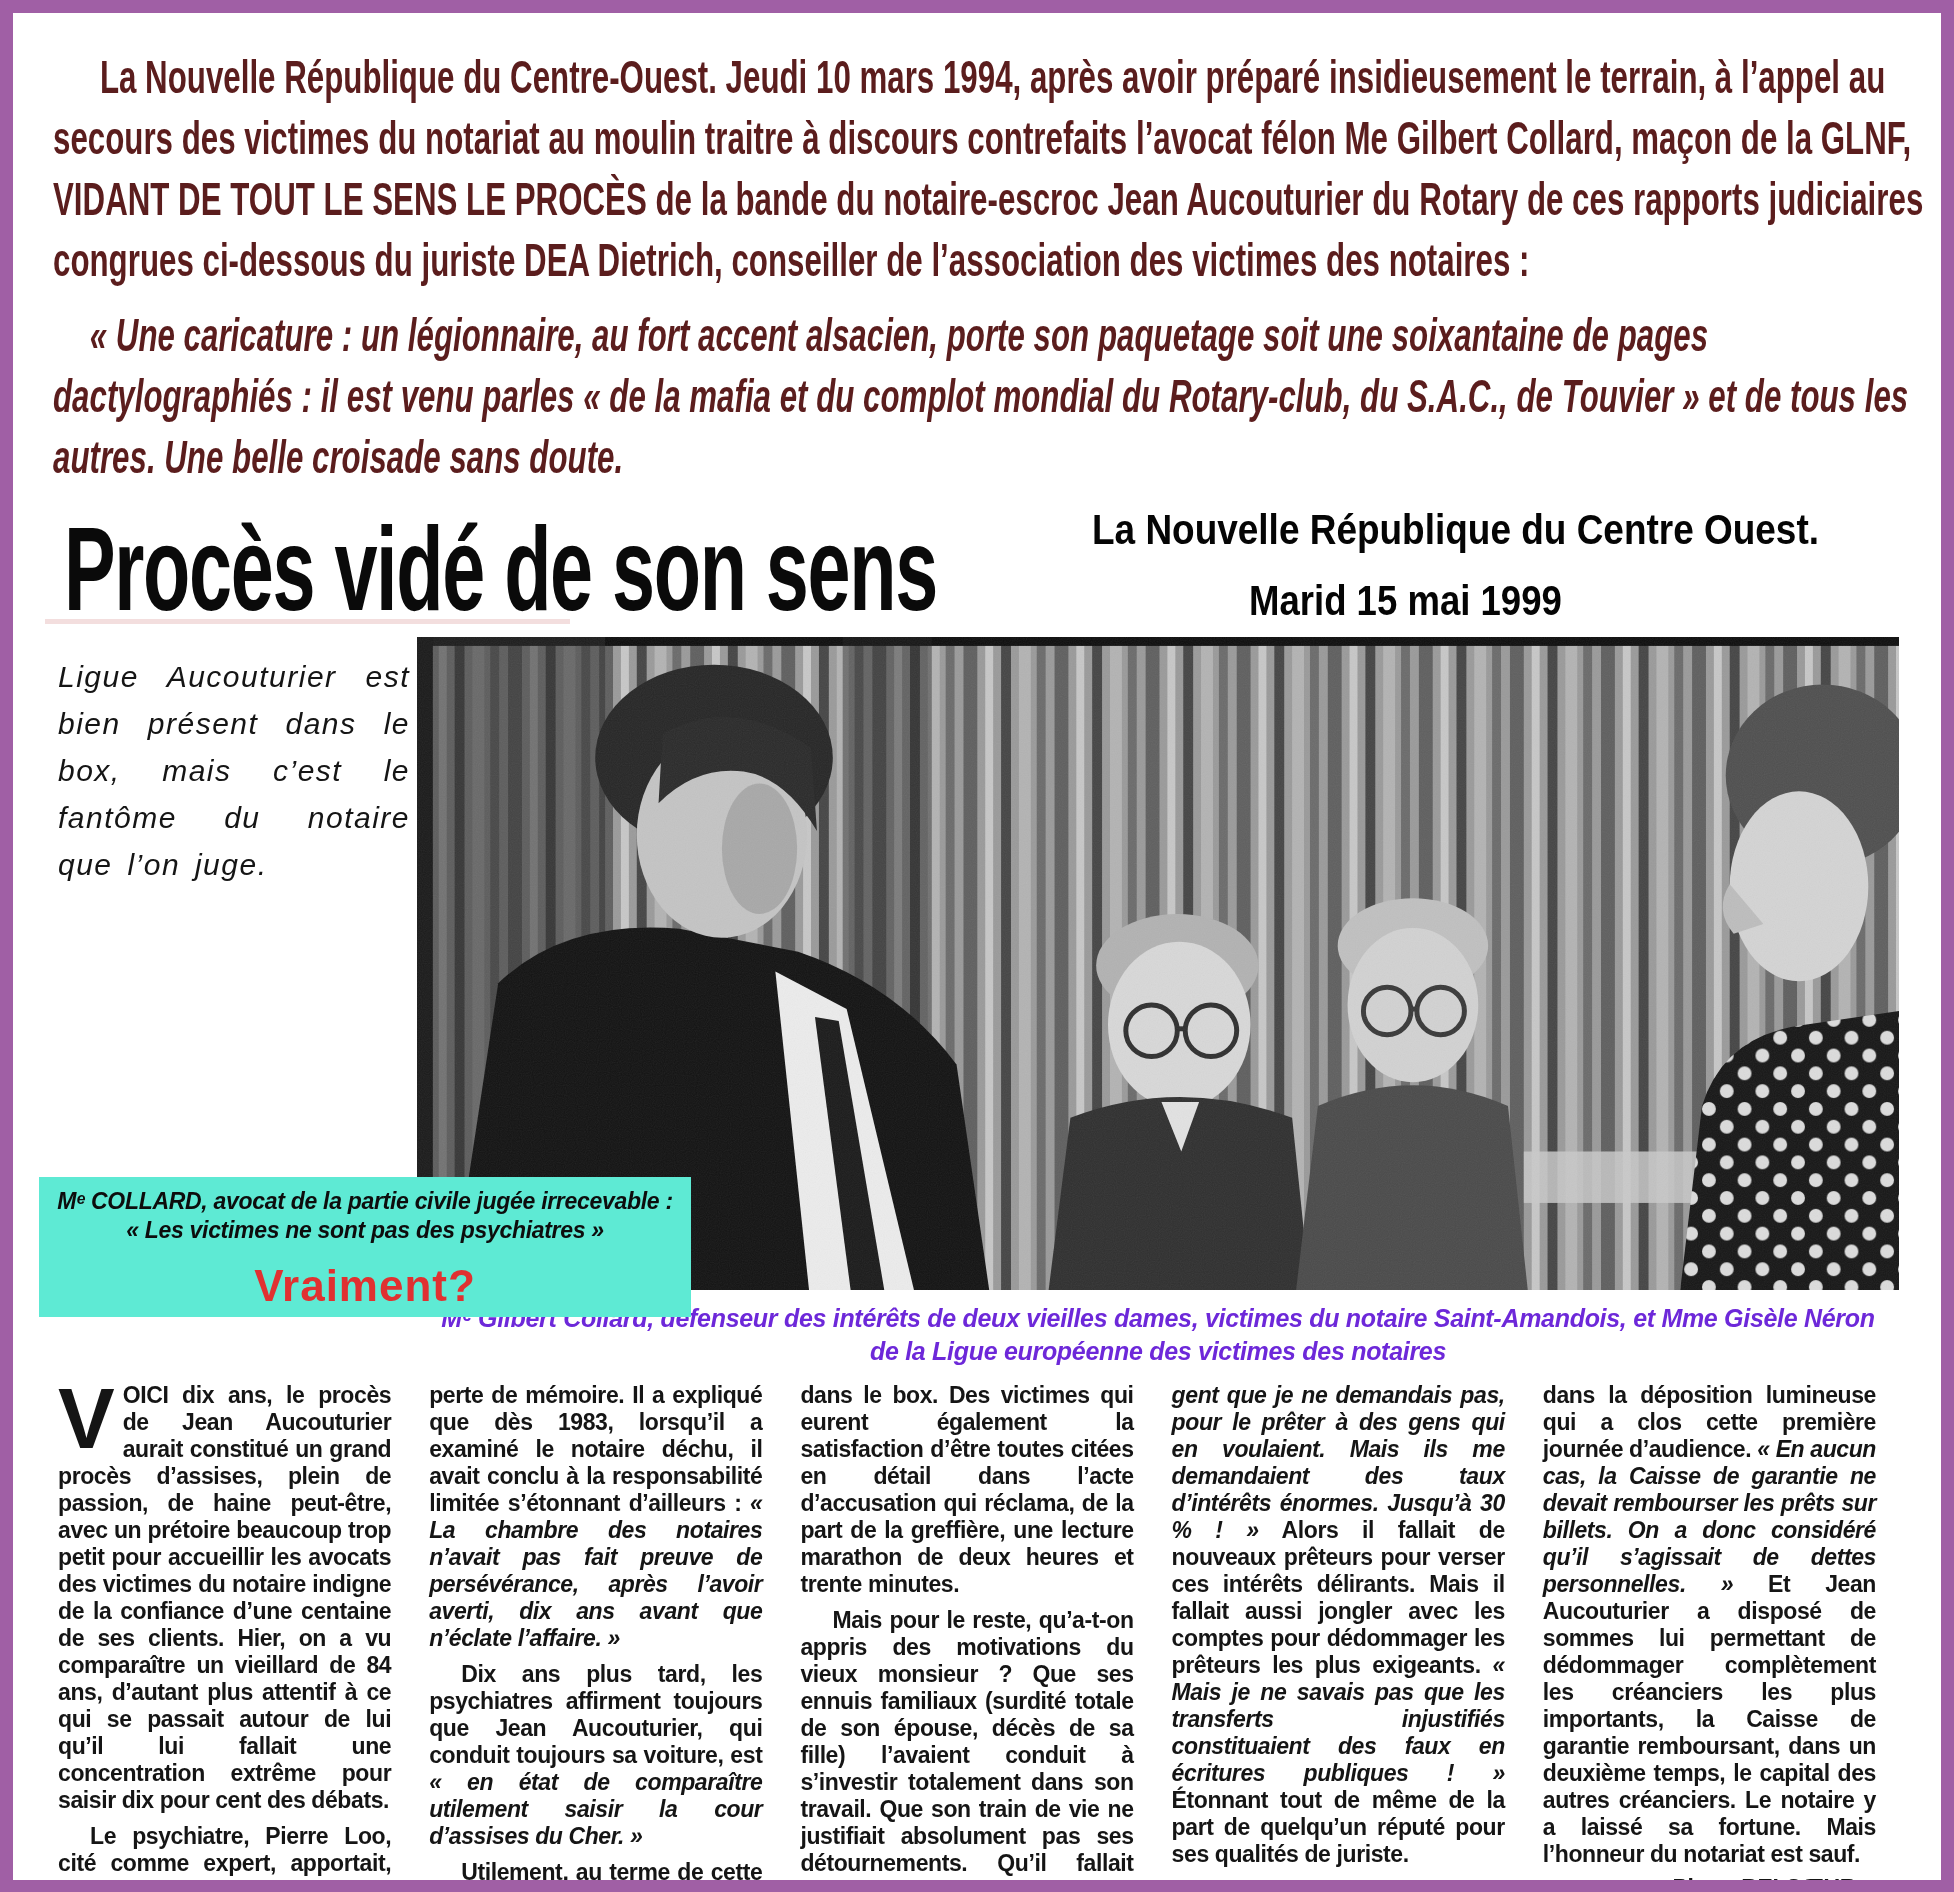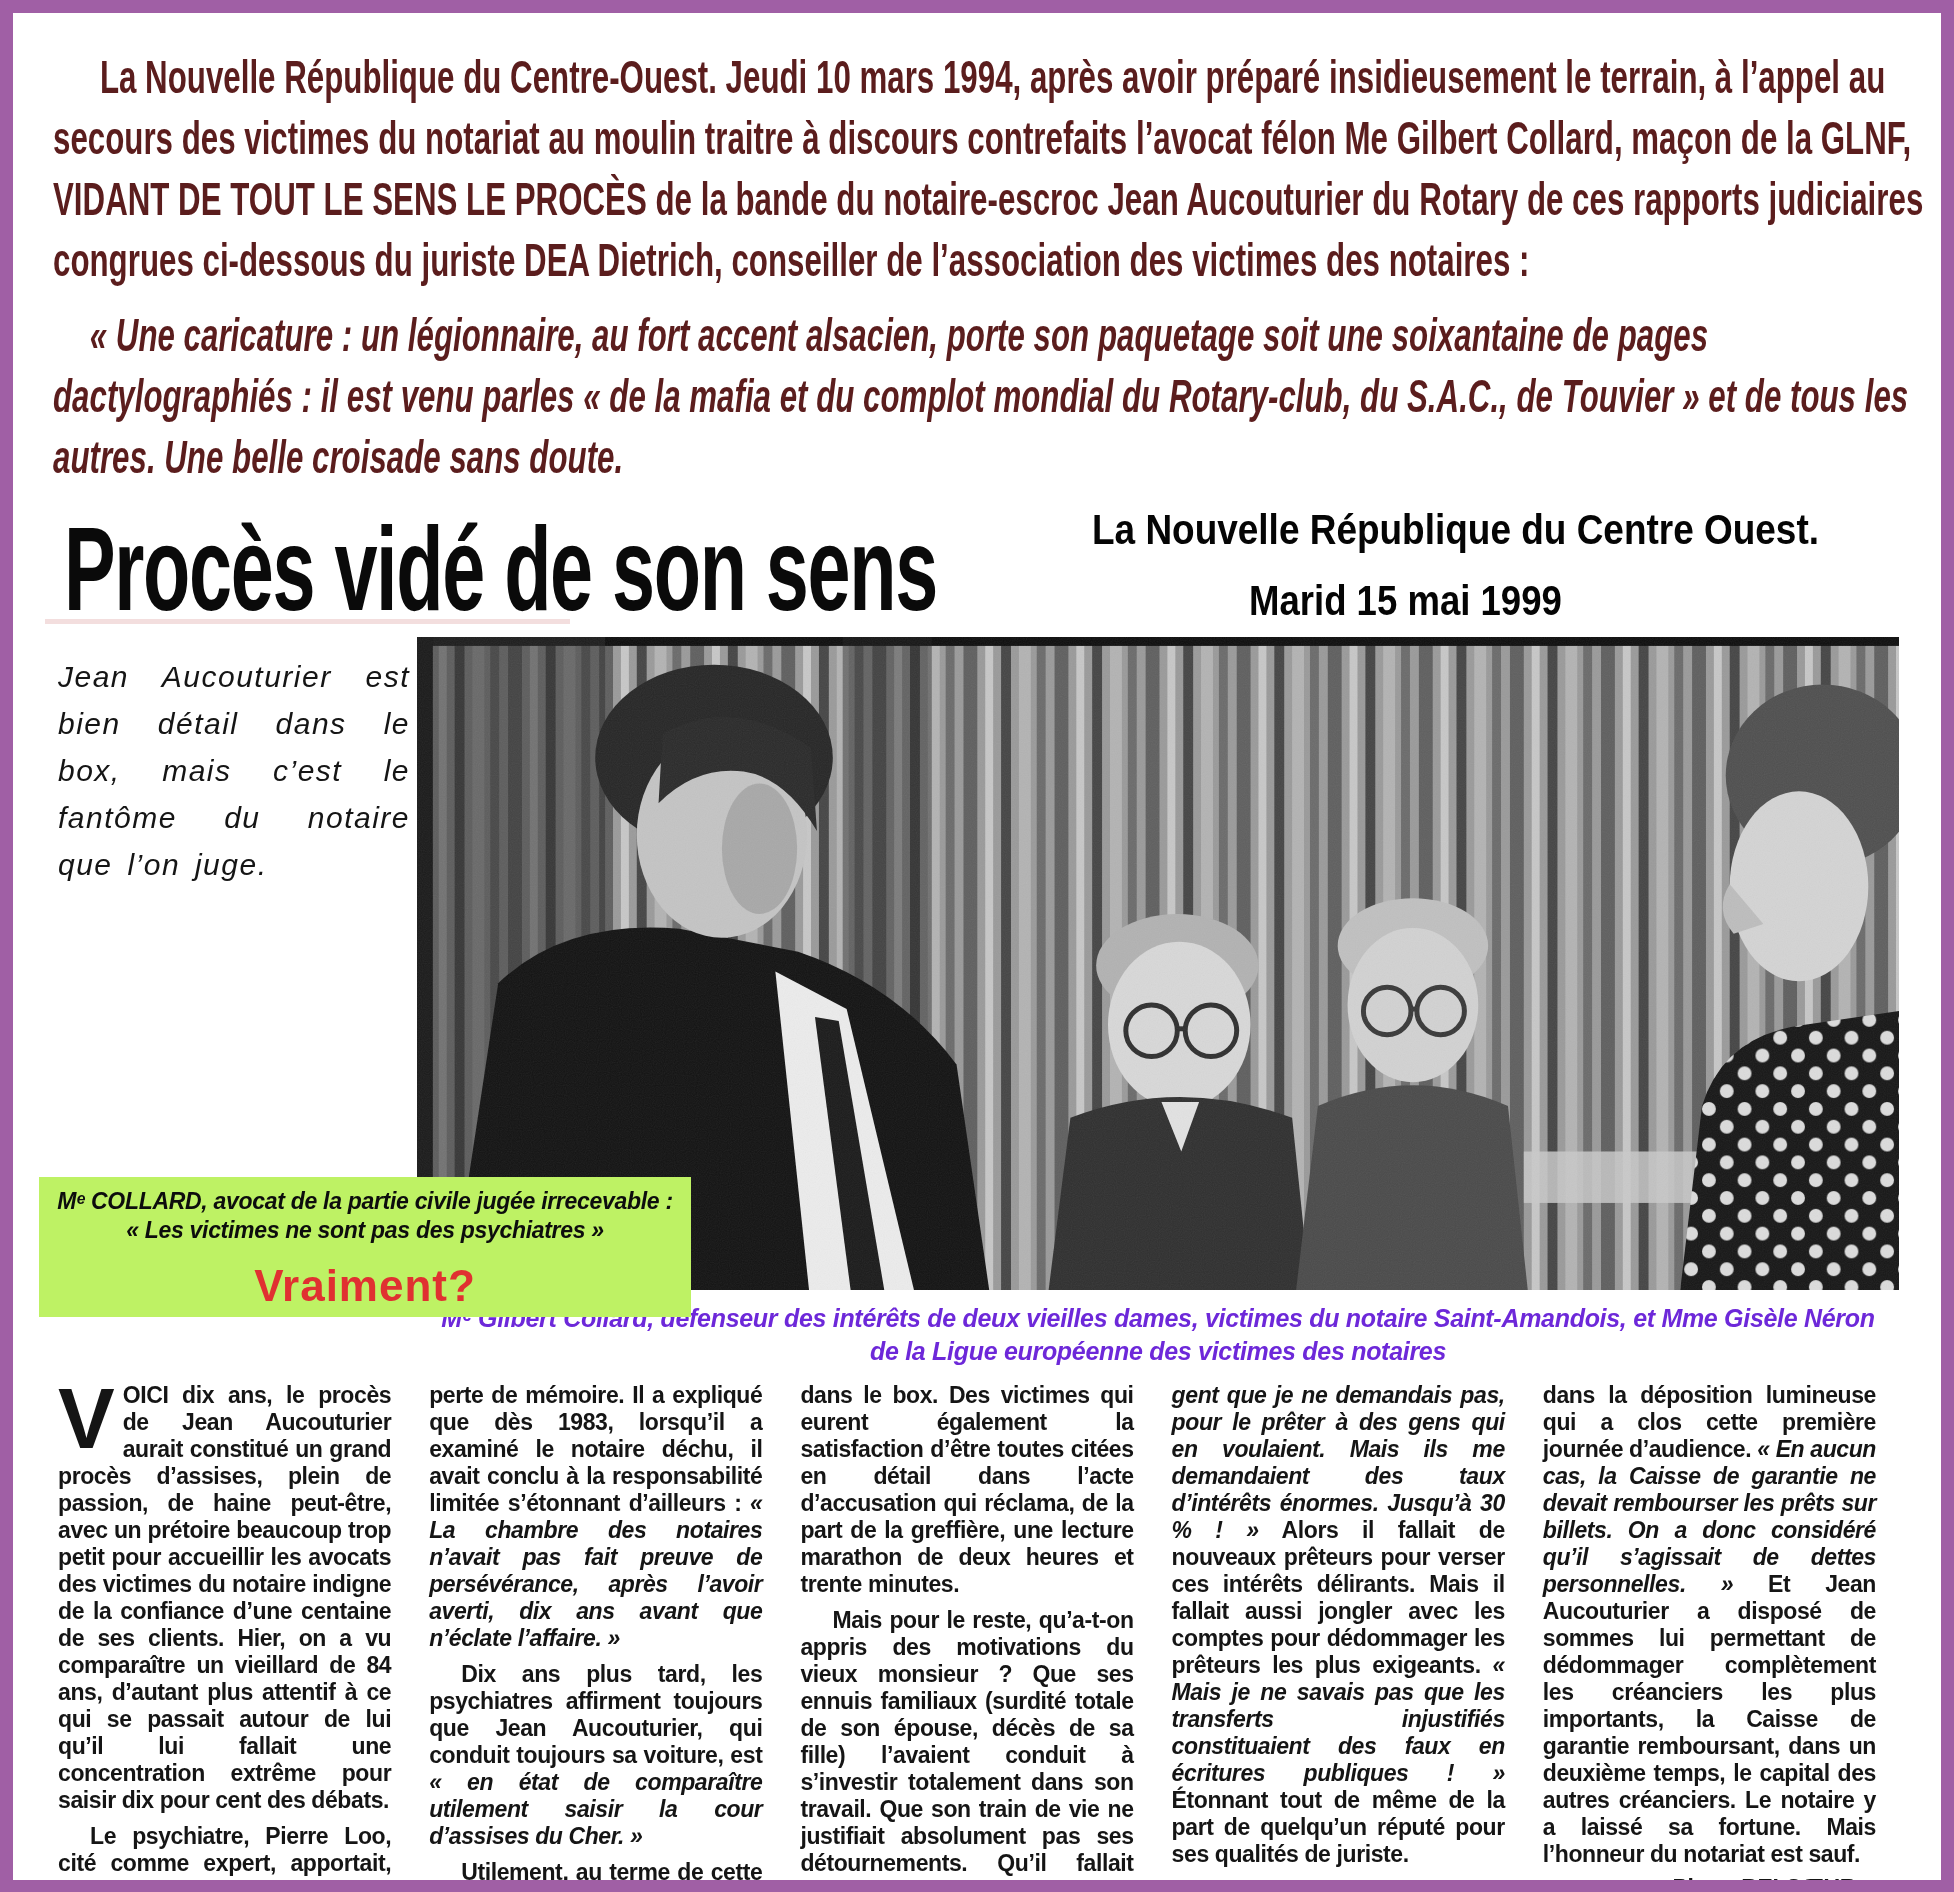--- a/index.html
+++ b/index.html
@@ -43,21 +43,21 @@
     position:absolute;left:45px;top:640px;width:352px;
     font-size:30px;line-height:47px;font-style:italic;color:#151515;
     letter-spacing:1.5px;word-spacing:5px;text-align:justify;
   }
   
   .photo{position:absolute;left:404px;top:624px;width:1482px;height:653px;background:#888;}
   .photo svg{display:block;width:100%;height:100%;}
   
   .overlay{
     position:absolute;left:26px;top:1164px;width:644px;z-index:3;
-    background:#bef264;padding:10px 4px 6px 4px;text-align:center;
+    background:#5eead4;padding:10px 4px 6px 4px;text-align:center;
   }
   .ocap{font-size:23px;line-height:29px;font-weight:bold;font-style:italic;color:#0d0d0d;letter-spacing:-0.3px;}
   .vraiment{font-size:44px;font-weight:bold;color:#e03131;margin-top:16px;letter-spacing:1px;}
   
   .photo-caption{
     position:absolute;left:404px;top:1289px;width:1482px;
     text-align:center;font-size:25px;line-height:33px;
     font-weight:bold;font-style:italic;color:#6d28d9;letter-spacing:-0.3px;
   }
   
@@ -85,21 +85,21 @@
   <div class="ann-wrap">
     <p class="ann1">La Nouvelle République du Centre-Ouest. Jeudi 10 mars 1994, après avoir préparé insidieusement le terrain, à l’appel au secours des victimes du notariat au moulin traitre à discours contrefaits l’avocat félon Me Gilbert Collard, maçon de la GLNF, VIDANT DE TOUT LE SENS LE PROCÈS de la bande du notaire-escroc Jean Aucouturier du Rotary de ces rapports judiciaires congrues ci-dessous du juriste DEA Dietrich, conseiller de l’association des victimes des notaires :</p>
     <p class="ann2">« Une caricature : un légionnaire, au fort accent alsacien, porte son paquetage soit une soixantaine de pages dactylographiés : il est venu parles « de la mafia et du complot mondial du Rotary-club, du S.A.C., de Touvier » et de tous les autres. Une belle croisade sans doute.</p>
   </div>
 
   <div class="headline-rule"></div>
   <h1 class="headline">Procès vidé de son sens</h1>
   <div class="masthead">La Nouvelle République du Centre Ouest.</div>
   <div class="dateline">Marid 15 mai 1999</div>
 
-  <div class="standfirst">Jean Aucouturier est bien détail dans le box, mais c’est le fantôme du notaire que l’on juge.</div>
+  <div class="standfirst">Ligue Aucouturier est bien présent dans le box, mais c’est le fantôme du notaire que l’on juge.</div>
 
   <div class="photo">
     <svg viewBox="0 0 1497 660" preserveAspectRatio="none">
       <defs>
         <pattern id="curt" width="92" height="660" patternUnits="userSpaceOnUse">
           <rect width="92" height="660" fill="#9a9a9a"></rect>
           <rect x="0" width="14" height="660" fill="#5f5f5f"></rect>
           <rect x="22" width="8" height="660" fill="#c7c7c7"></rect>
           <rect x="38" width="10" height="660" fill="#454545"></rect>
           <rect x="56" width="12" height="660" fill="#b3b3b3"></rect>

